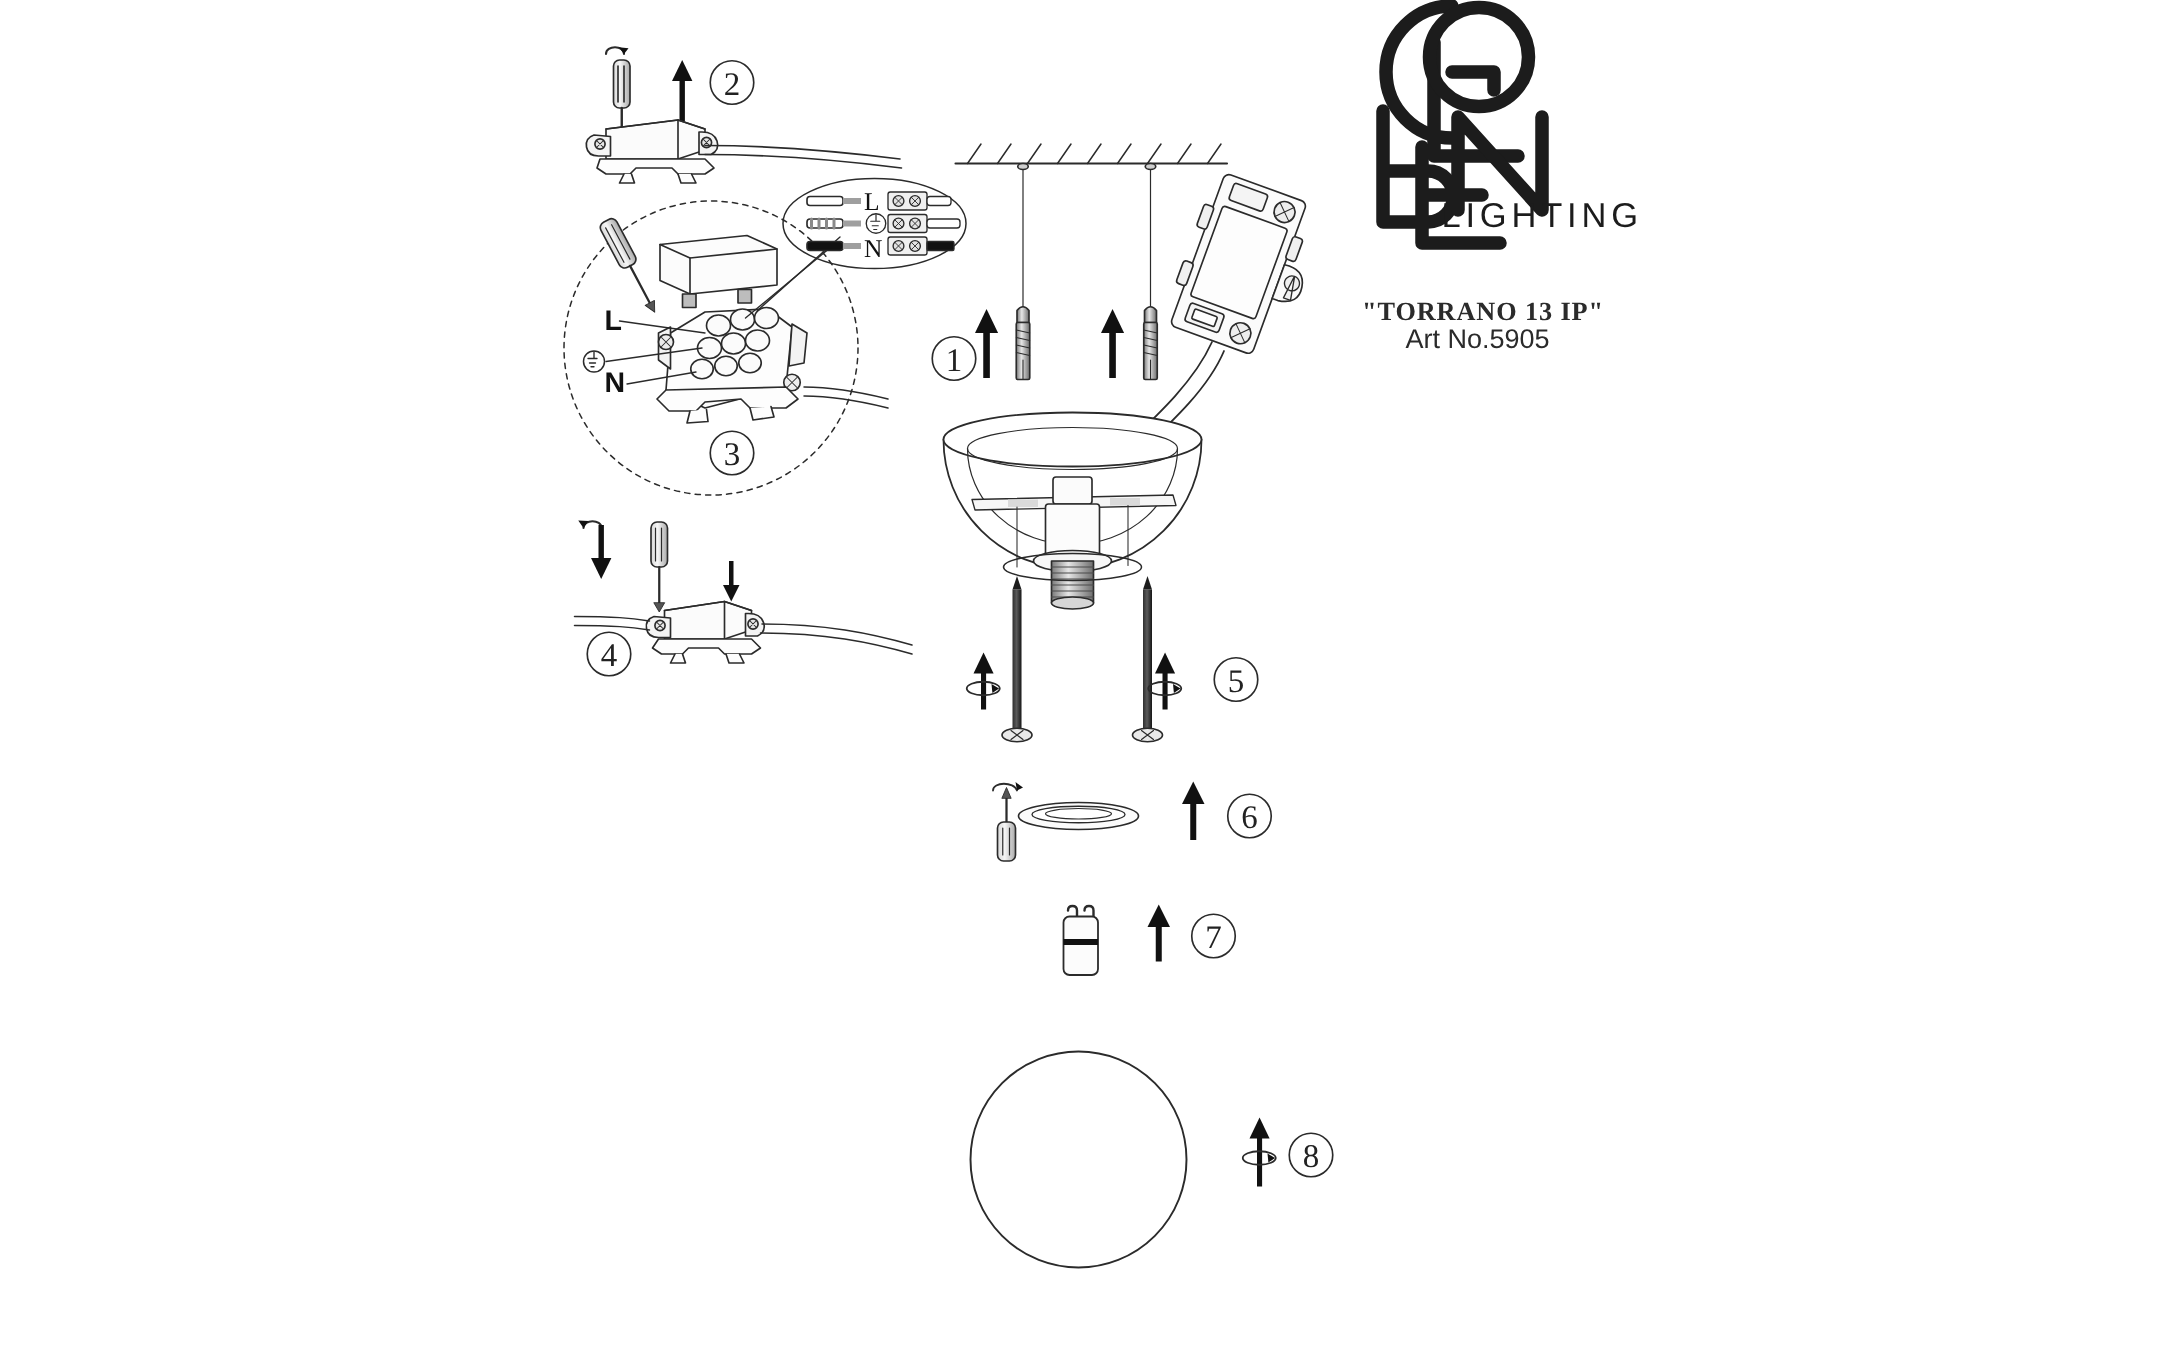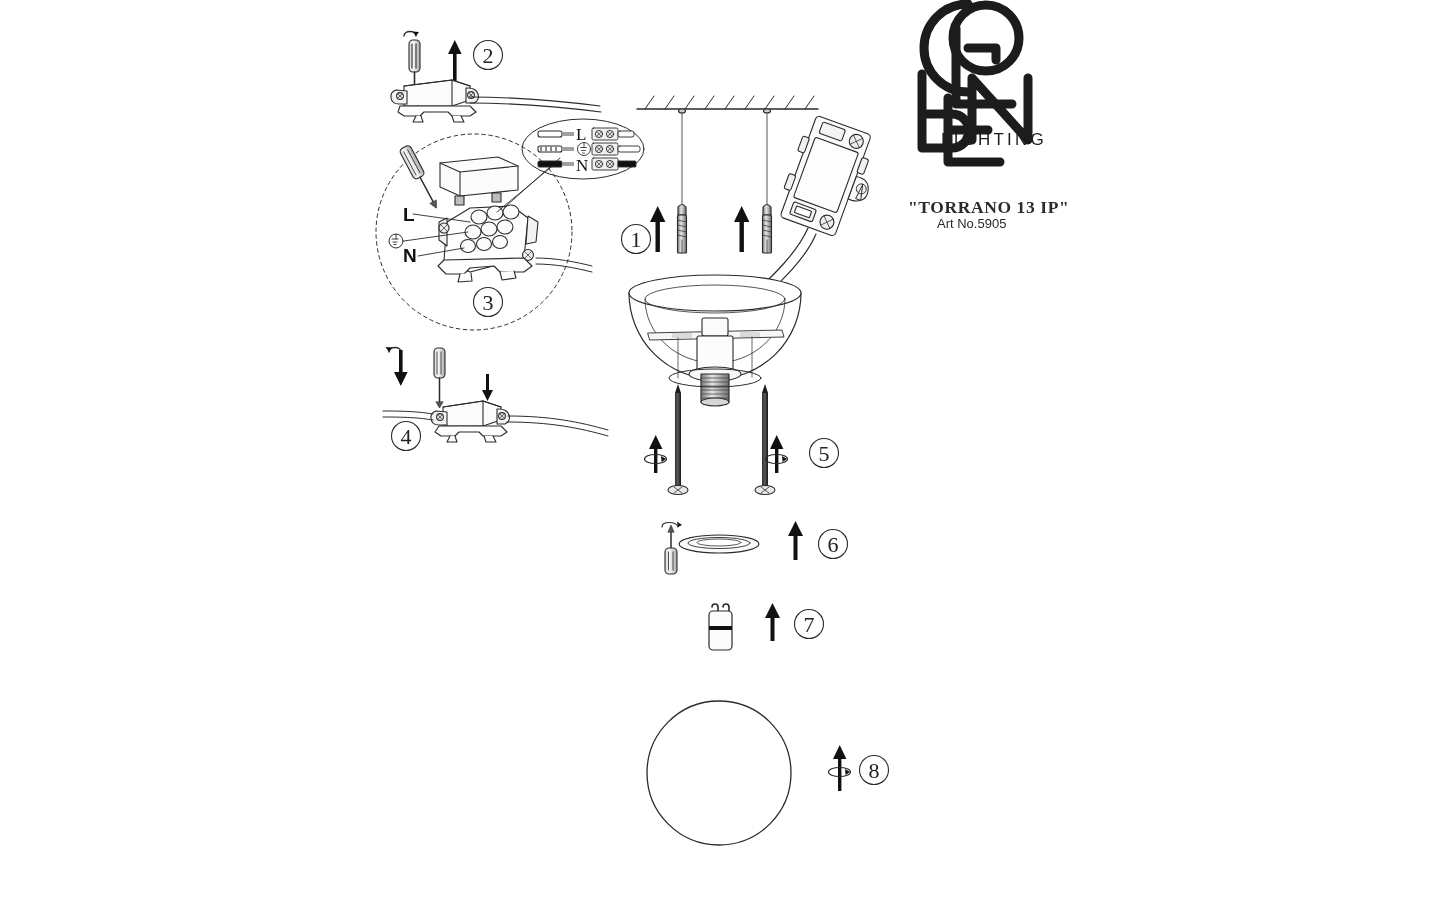--- a/index.html
+++ b/index.html
@@ -25,34 +25,35 @@
   }
   #sheet svg {
     display: block;
   }
   .lbl {
     position: absolute;
     white-space: nowrap;
   }
   .brand-sub {
     font-family: "Liberation Sans", sans-serif;
-    font-size: 17px;
+    font-size: 23px;
     letter-spacing: 3.2px;
     color: #1c1c1c;
+    margin-left: 20px;
   }
   .prod-name {
     font-family: "Liberation Serif", serif;
     font-size: 17.5px;
     font-weight: bold;
     letter-spacing: 0.6px;
     color: #2b2b2b;
   }
   .prod-art {
     font-family: "Liberation Sans", sans-serif;
-    font-size: 13px;
+    font-size: 18px;
     color: #2b2b2b;
   }
   .term-letter {
     font-family: "Liberation Serif", serif;
     font-size: 17px;
     color: #111;
   }
   .wire-letter {
     font-family: "Liberation Sans", sans-serif;
     font-weight: bold;

